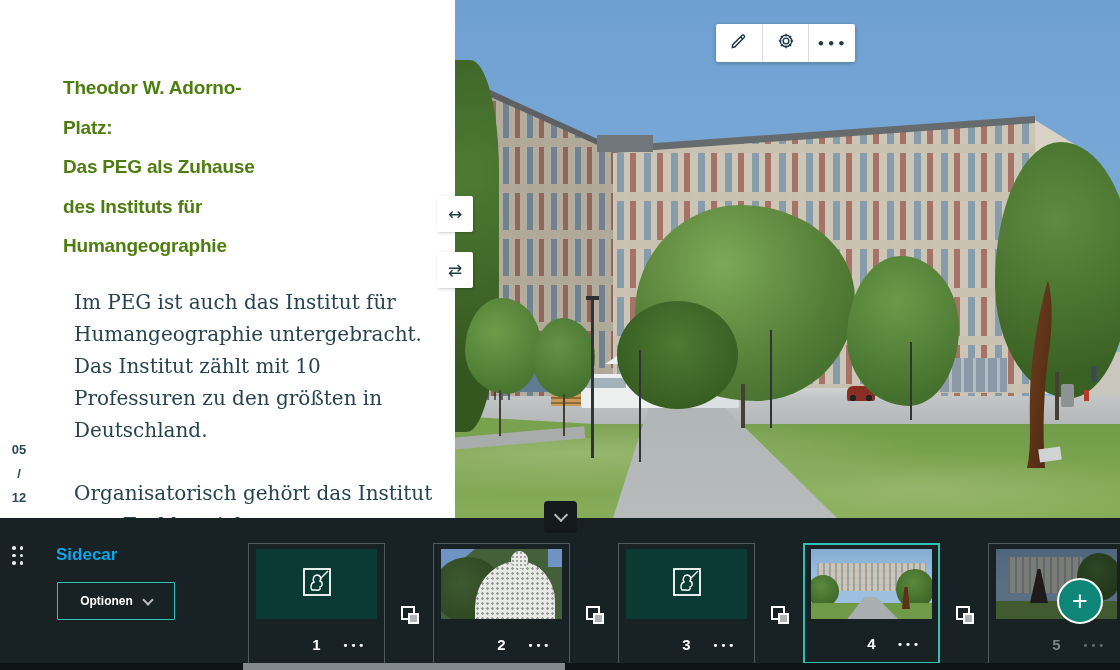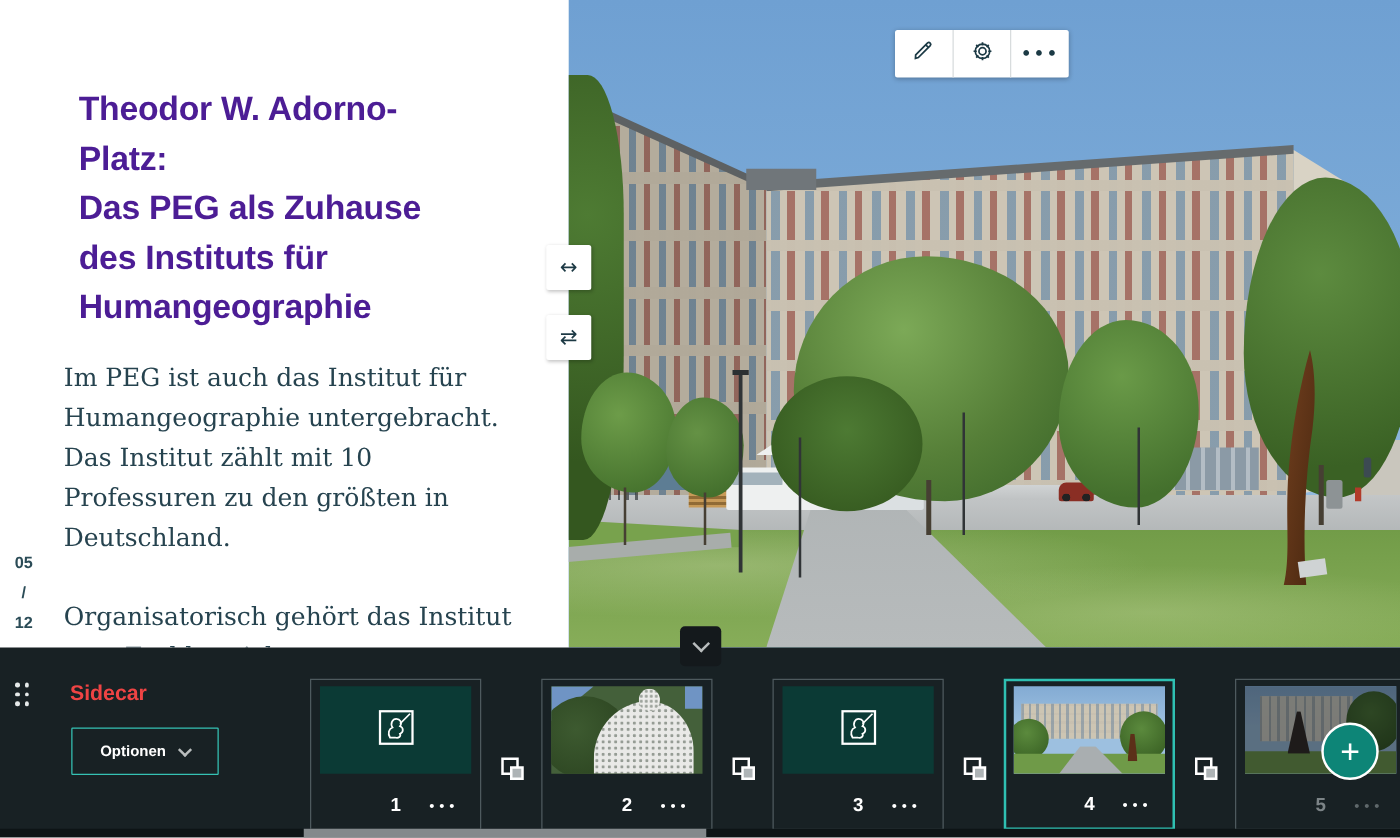--- a/index.html
+++ b/index.html
@@ -4,22 +4,22 @@
 <style>
   html,body{margin:0;padding:0;width:1120px;height:670px;overflow:hidden;background:#fff;
     font-family:"Liberation Sans",sans-serif;}
   .app{position:relative;width:1120px;height:670px;overflow:hidden;}
 
   
   .content-panel{position:absolute;left:0;top:0;width:455px;height:518px;background:#ffffff;overflow:hidden;}
   .page-indicator{position:absolute;left:6px;top:438px;width:26px;text-align:center;
     font-weight:700;font-size:13px;line-height:24px;color:#2b4c57;}
   .story-title{position:absolute;left:63px;top:68px;width:350px;margin:0;
-    font-weight:700;font-size:27px;line-height:39.5px;color:#4c1d95;white-space:pre-line;letter-spacing:-0.2px;}
-  .story-p{position:absolute;left:51px;width:360px;margin:0;
+    font-weight:700;font-size:19px;line-height:39.5px;color:#4d7c0f;white-space:pre-line;letter-spacing:-0.2px;}
+  .story-p{position:absolute;left:74px;width:360px;margin:0;
     font-family:"DejaVu Serif","Liberation Serif",serif;font-size:20px;line-height:32px;color:#26434f;white-space:pre-line;}
   .p1{top:286px;}
   .p2{top:477px;}
 
   
   .media-panel{position:absolute;left:455px;top:0;width:665px;height:518px;overflow:hidden;background:#6fa2d4;}
   .media-panel>div{position:absolute;}
   .sky{inset:0;background:linear-gradient(180deg,#6fa0d2 0%,#7fadd9 55%,#96bce0 80%);}
   .wing-side{inset:0;background:#d9d3c5;clip-path:polygon(580px 120px,622px 146px,622px 388px,580px 396px);}
   .wing-right{inset:0;background-color:#cac2b0;
@@ -106,21 +106,21 @@
     color:#1c3944;font-size:17px;font-family:"DejaVu Sans",sans-serif;z-index:6;cursor:pointer;}
   .btn-resize{top:196px;} .btn-swap{top:252px;}
   .btn-collapse{position:absolute;left:544px;top:501px;width:33px;height:32px;background:#14191c;border-radius:4px;
     display:flex;align-items:center;justify-content:center;z-index:7;cursor:pointer;}
   .chev{width:8px;height:8px;border-right:2px solid #b9bdbe;border-bottom:2px solid #b9bdbe;transform:rotate(45deg);margin-top:-4px;}
 
   
   .dock{position:absolute;left:0;top:518px;width:1120px;height:152px;background:#182124;z-index:5;}
   .handle{position:absolute;left:12px;top:28px;display:grid;grid-template-columns:repeat(2,4px);grid-auto-rows:4px;gap:3.5px;cursor:grab;}
   .handle i{width:3.5px;height:3.5px;border-radius:50%;background:#e6eaea;}
-  .dock-title{position:absolute;left:56px;top:27px;font-weight:700;font-size:17px;color:#ef4444;}
+  .dock-title{position:absolute;left:56px;top:27px;font-weight:700;font-size:17px;color:#0ea5e9;}
   .btn-options{position:absolute;left:57px;top:64px;width:118px;height:38px;background:transparent;
     border:1px solid #35c2b4;color:#fff;font-weight:700;font-size:12px;font-family:"Liberation Sans",sans-serif;
     display:flex;align-items:center;justify-content:center;gap:11px;cursor:pointer;border-radius:1px;}
   .btn-options .chev{margin-top:-3px;width:6px;height:6px;border-color:#b9bdbe;}
   .slide-card{position:absolute;top:25px;width:137px;height:121px;border:1px solid #4e5a5e;box-sizing:border-box;cursor:pointer;}
   .slide-card.active{border:2px solid #2fc0b2;}
   .c1{left:248px;} .c2{left:433px;} .c3{left:618px;} .c4{left:803px;} .c5{left:988px;}
   .thumb{position:absolute;left:7px;top:5px;width:121px;height:70px;overflow:hidden;}
   .slide-card.active .thumb{left:6px;top:4px;}
   .thumb-map{background:#0b3a35;display:flex;align-items:center;justify-content:center;}

